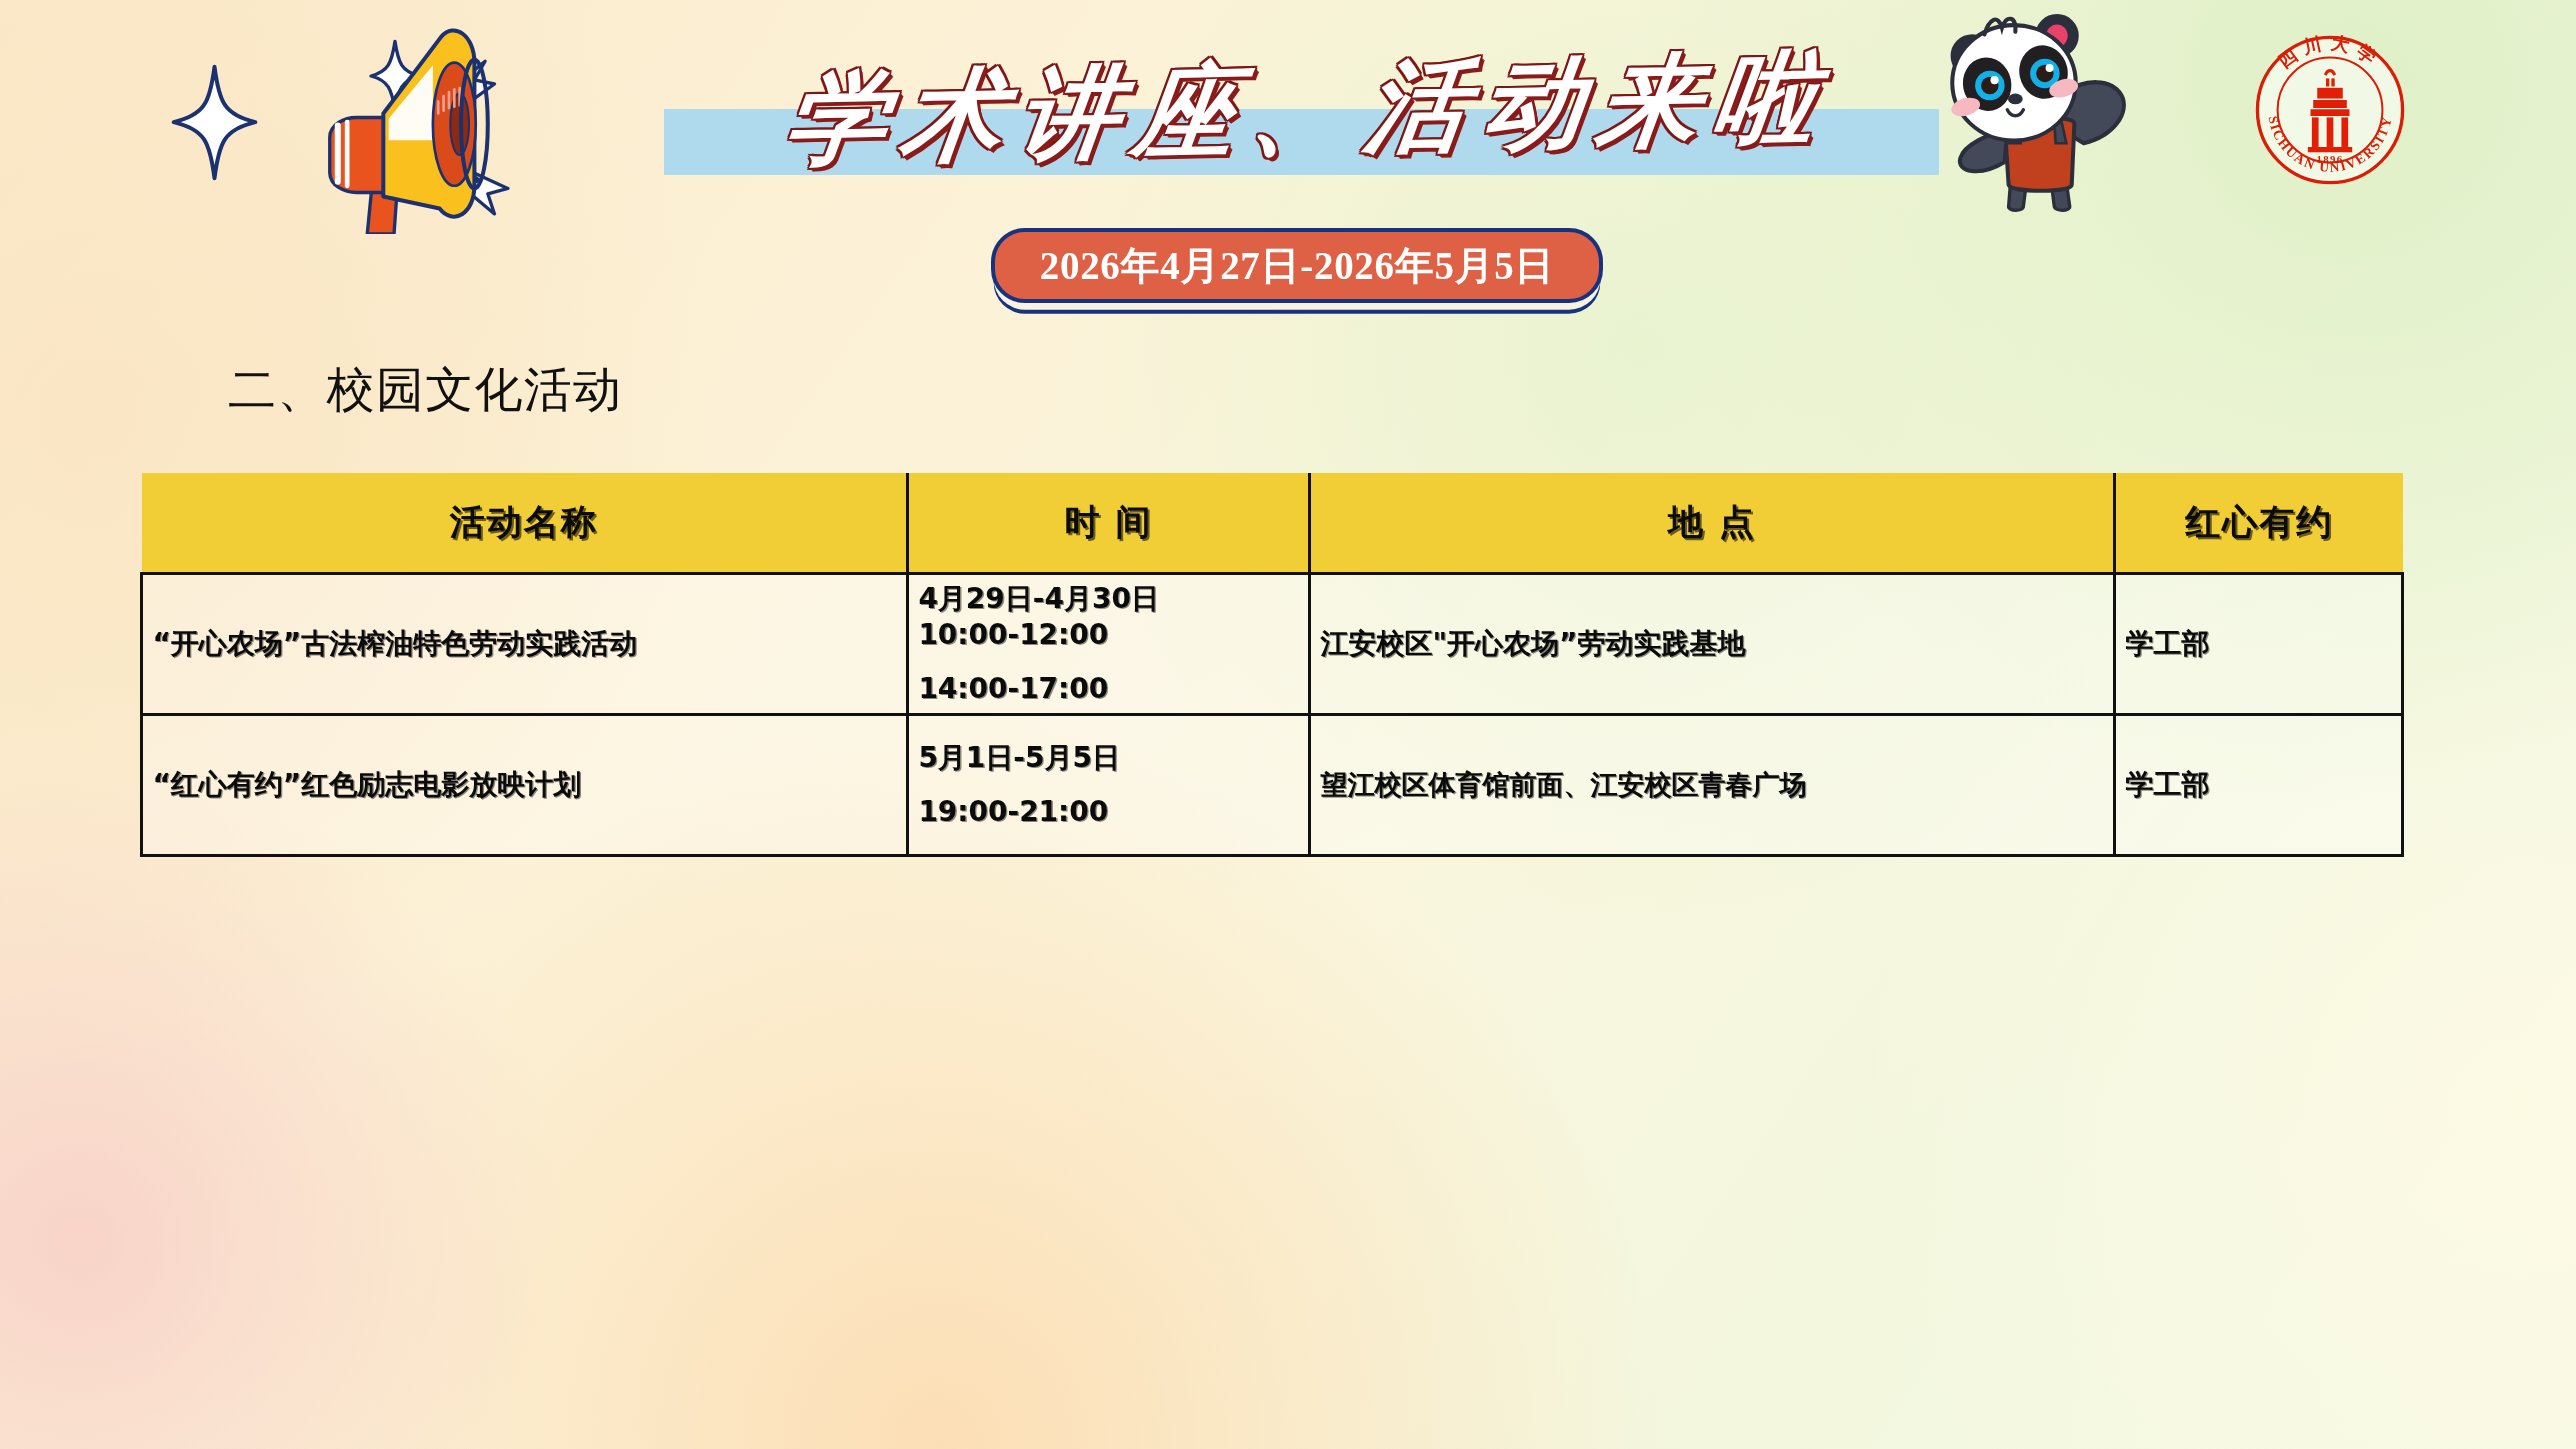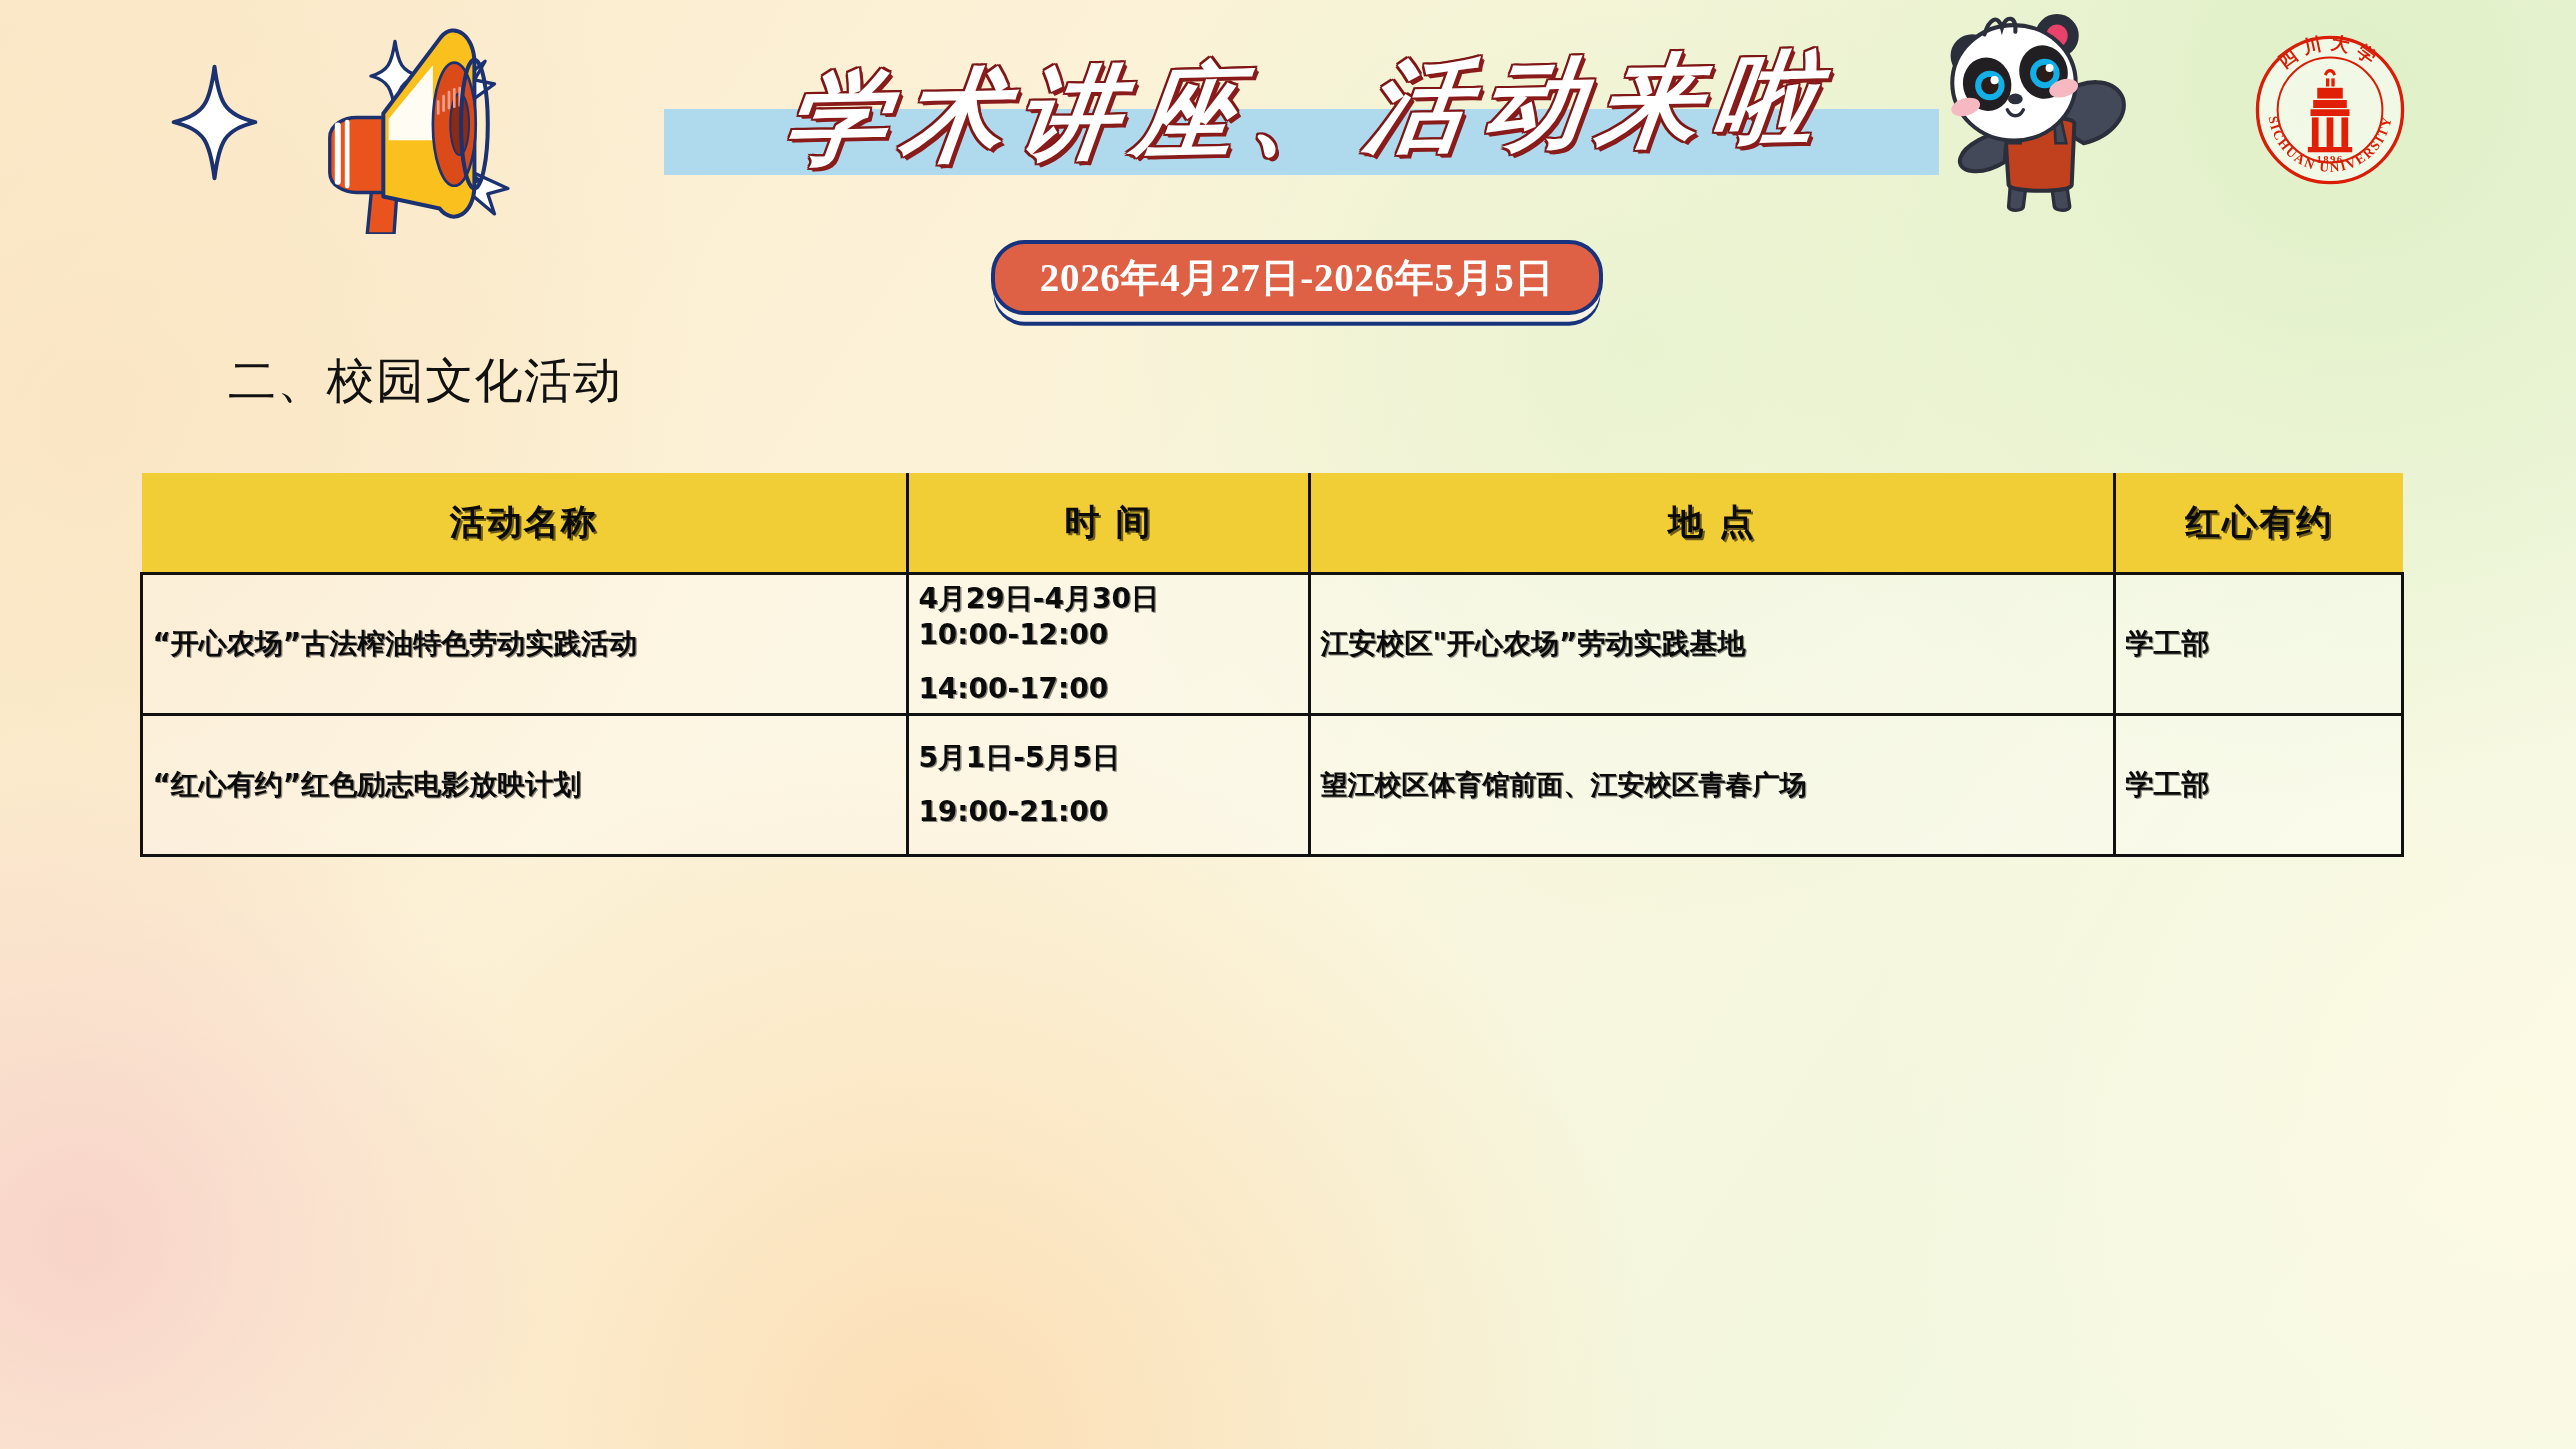--- a/index.html
+++ b/index.html
@@ -39,33 +39,33 @@
     text-shadow:
       4px 4px 0 #8A1B1B, 3.4px 3.4px 0 #8A1B1B, 2.7px 2.7px 0 #8A1B1B,
       2px 2px 0 #8A1B1B, 1.3px 1.3px 0 #8A1B1B,
       -2px -2px 0 #7E1616, 2px -2px 0 #7E1616, -2px 2px 0 #7E1616,
       0 -2px 0 #7E1616, 0 2px 0 #7E1616, -2px 0 0 #7E1616, 2px 0 0 #7E1616;
     transform:skewX(-8deg) rotate(-1.2deg);
     white-space:nowrap;
   }
 
   #date-badge{
-    position:absolute;left:991px;top:240px;width:604px;height:67px;
+    position:absolute;left:991px;top:228px;width:604px;height:67px;
     background:#DE6045;border:4.7px solid #18337E;border-radius:34px;
     display:flex;align-items:center;justify-content:center;
     box-shadow:0 9.4px 0 -2.7px #F7F2E2, 0 13.4px 0 -2.7px #18337E;
   }
   #date-text{
     font-family:"Liberation Serif","DejaVu Serif",serif;
     font-size:39px;font-weight:bold;color:#FFFFFF;letter-spacing:0.7px;white-space:nowrap;
   }
 
   
   #section-heading{
-    position:absolute;left:228px;top:349px;z-index:6;
+    position:absolute;left:228px;top:358px;z-index:6;
     font-family:"DejaVu Sans","Liberation Sans",sans-serif;
     font-size:48px;color:#111111;letter-spacing:1.3px;white-space:nowrap;
   }
 
   
   #tbl-wrap{position:absolute;left:140px;top:473px;width:2262px;z-index:6;}
   table{border-collapse:collapse;width:2262px;table-layout:fixed;}
   col.c1{width:766px;} col.c2{width:402px;} col.c3{width:805px;} col.c4{width:288px;}
 
   thead th{

